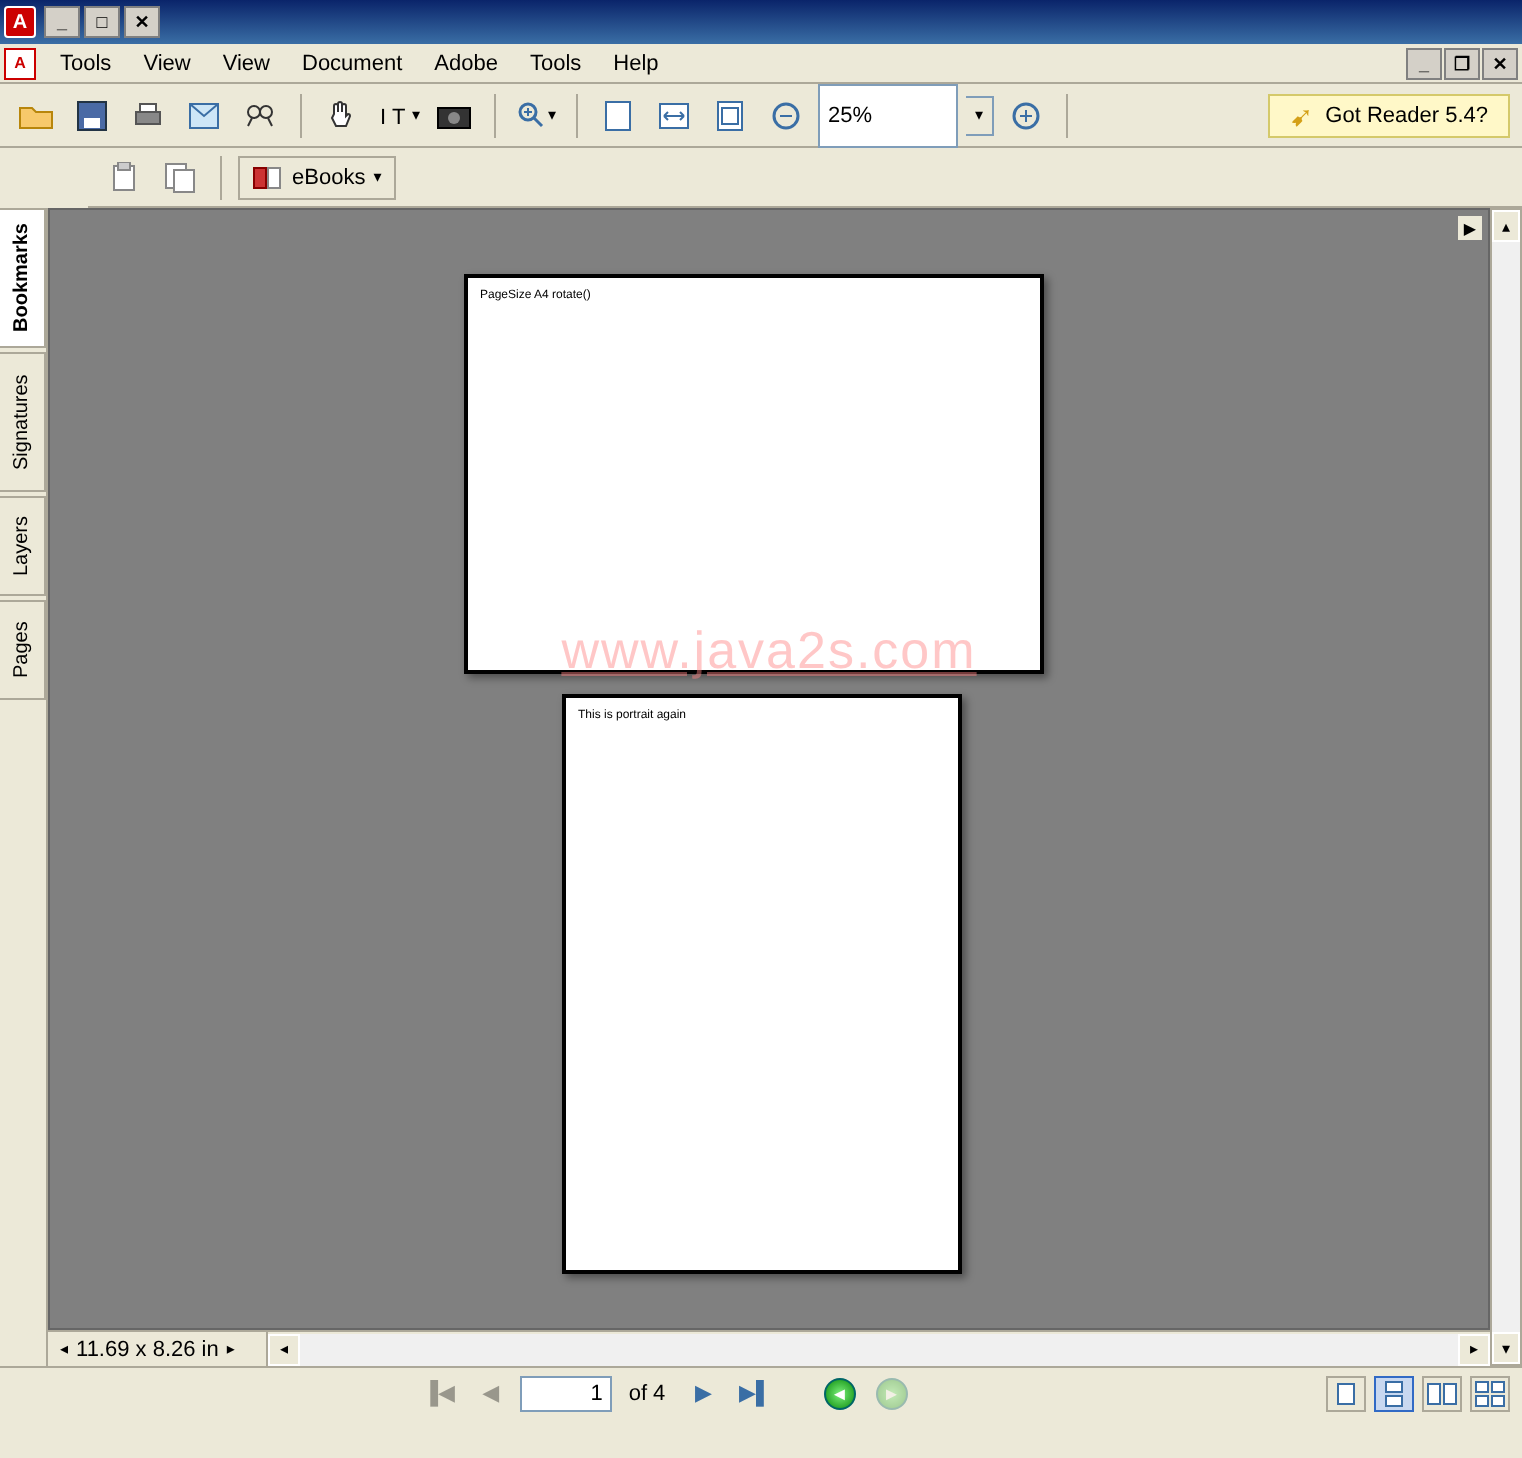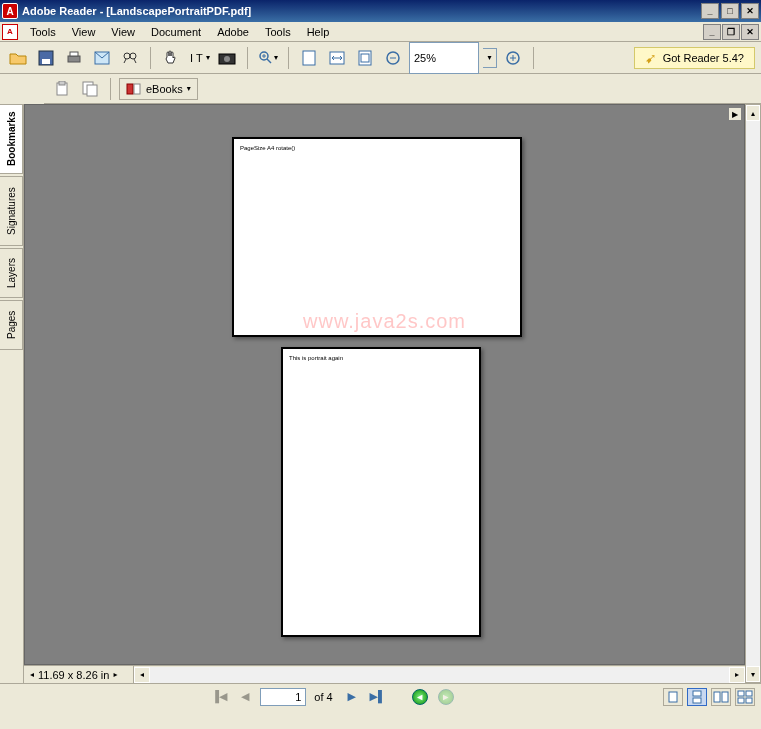--- a/index.html
+++ b/index.html
@@ -32,21 +32,21 @@
   .nav-strip { width:24px; background:#ece9d8; border-right:1px solid #aca899; display:flex; flex-direction:column;}
   .nav-tab { flex:0 0 auto; height:70px; writing-mode:vertical-rl; transform:rotate(180deg); display:flex; align-items:center; justify-content:center; border:1px solid #aca899; border-right:none; margin-bottom:2px; background:#ece9d8; cursor:default; font-size:10px;}
   .nav-tab.active { background:#fff; font-weight:bold;}
 
   .doc-viewport { flex:1; display:flex; flex-direction:column;}
   .doc-canvas { flex:1; background:#808080; position:relative; overflow:hidden; border:1px solid #666;}
   .page { position:absolute; background:#fff; border:2px solid #000; box-shadow:2px 2px 4px rgba(0,0,0,0.4);}
   .page1 { left:207px; top:32px; width:290px; height:200px;}
   .page2 { left:256px; top:242px; width:200px; height:290px;}
   .page-text { font-size:6px; color:#000; padding:6px;}
-  .watermark { position:absolute; left:50%; top:205px; transform:translateX(-50%); font-size:20px; color:rgba(255,130,130,0.45); font-family:Arial; letter-spacing:1px;}
+  .watermark { position:absolute; left:50%; top:205px; transform:translateX(-50%); font-size:26px; color:rgba(255,130,130,0.45); font-family:Arial; letter-spacing:1px;text-decoration:underline;}
   .rt-arrow { position:absolute; right:2px; top:2px; width:14px; height:14px; background:#ece9d8; border:1px solid #808080; display:flex; align-items:center; justify-content:center; font-size:8px;}
 
   .vscroll { width:16px; background:#ece9d8; border:1px solid #aca899; display:flex; flex-direction:column;}
   .vscroll .sbtn{height:16px; background:#ece9d8; border:1px solid #fff; display:flex; align-items:center; justify-content:center; font-size:8px;}
   .vscroll .strack{flex:1; background:#f0f0f0;}
 
   .hscroll-row { height:18px; display:flex; align-items:center; background:#ece9d8; border-top:1px solid #aca899;}
   .size-box { width:110px; padding:0 6px; border-right:1px solid #aca899; display:flex; align-items:center; gap:4px; height:100%;}
   .size-box .sb-arrow{font-size:8px;}
   .hscroll { flex:1; height:16px; display:flex;}
@@ -62,23 +62,20 @@
   .view-btn { width:20px; height:18px; border:1px solid #aca899; display:flex; align-items:center; justify-content:center; background:#ece9d8;}
   .view-btn.active { background:#c8d8f0; border-color:#316ac5;}
 
   svg { display:block; }
 </style>
 </head>
 <body>
 
 <div class="titlebar">
   <div class="app-icon">A</div>
-  <div class="title">
-    <span>Adobe Reader</span> - <span>[LandscapePortraitPDF.pdf]</span>
-  </div>
   <div class="win-btns">
     <div class="win-btn">_</div>
     <div class="win-btn">□</div>
     <div class="win-btn">✕</div>
   </div>
 </div>
 
 <div class="menubar">
   <div class="doc-icon">A</div>
   <div class="menu-item">Tools</div>

